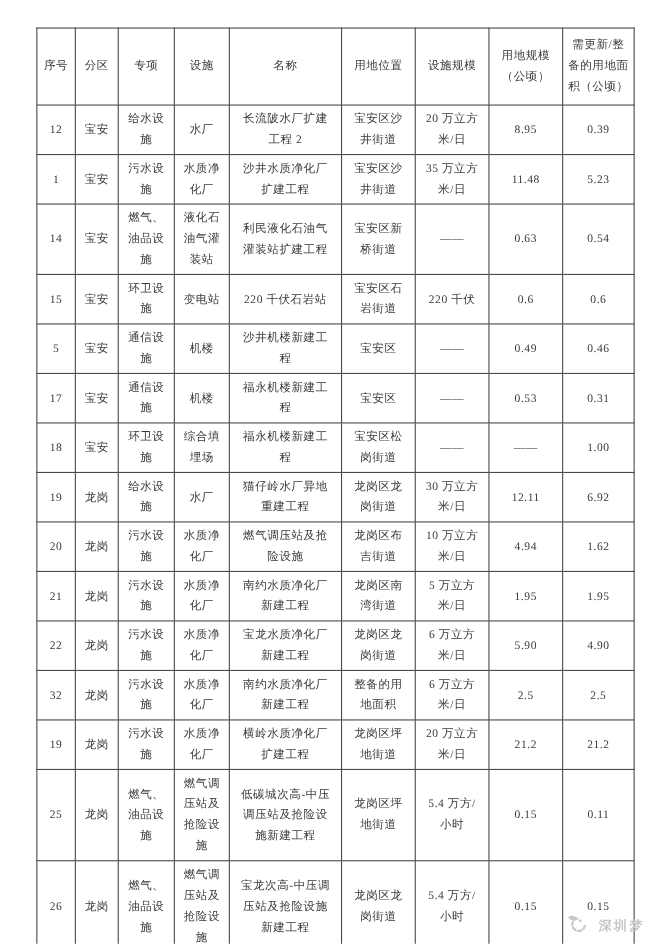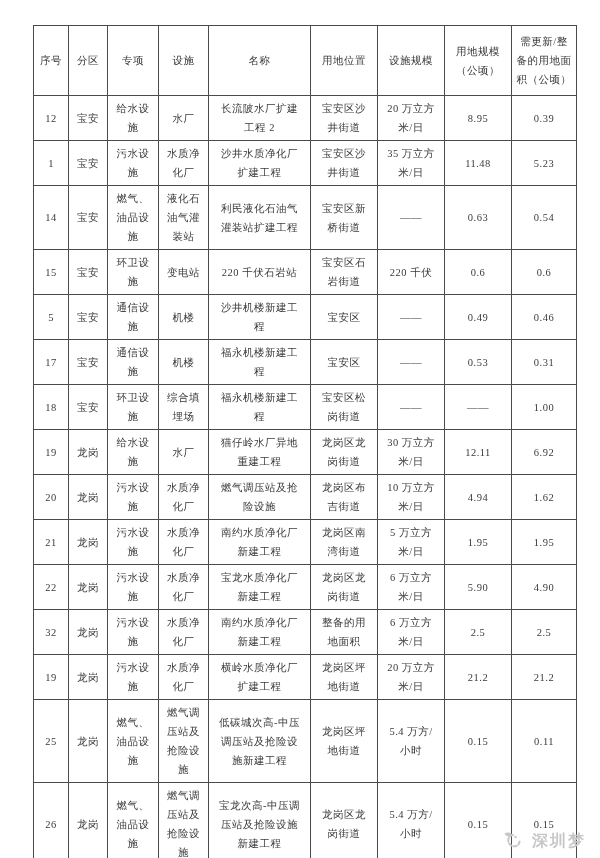--- a/index.html
+++ b/index.html
@@ -53,21 +53,21 @@
   table.facilities tbody tr { min-height: 40px; }
   table.facilities td { height: 40px; }
   .watermark {
     position: absolute;
     right: 14px;
     bottom: 6px;
     display: flex;
     align-items: center;
     gap: 5px;
     color: var(--watermark);
-    font-size: 16px;
+    font-size: 12px;
     font-weight: bold;
     letter-spacing: 2px;
     user-select: none;
     margin-top: 36px;
   }
   .watermark svg { display: block; }
 </style>
 </head>
 <body>
 

